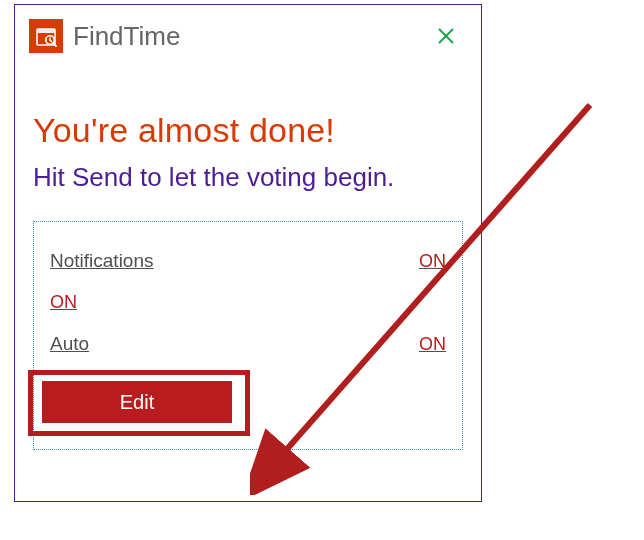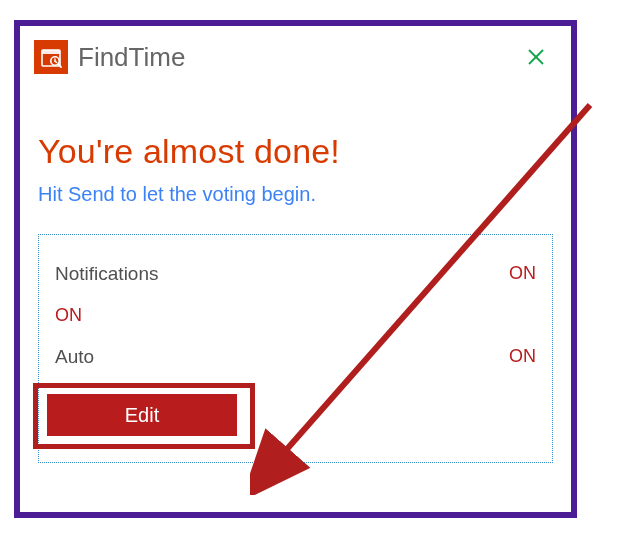--- a/index.html
+++ b/index.html
@@ -8,24 +8,24 @@
     width: 644px;
     height: 540px;
     background: #ffffff;
     font-family: "Segoe UI", "Segoe UI Light", Arial, sans-serif;
     position: relative;
     overflow: hidden;
   }
   .outer-ann {
     position: absolute;
     left: 14px;
-    top: 20px;
-    width: 563px;
+    top: 4px;
+    width: 468px;
     height: 498px;
-    border: 6px solid #4c1d95;
+    border: 1px solid #4c1d95;
     box-sizing: border-box;
   }
   .pane {
     position: absolute;
     left: 4px;
     top: 4px;
     right: 4px;
     bottom: 4px;
     background: #ffffff;
   }
@@ -64,36 +64,37 @@
     padding: 36px 14px 10px 14px;
   }
   .heading {
     color: #d83b01;
     font-size: 34px;
     font-weight: 300;
     margin: 16px 0 12px 0;
     letter-spacing: 0.2px;
   }
   .subheading {
-    color: #3b82f6;
-    font-size: 20px;
+    color: #4c1d95;
+    font-size: 26px;
     font-weight: 400;
     margin: 0 0 28px 0;
   }
   .settings-box {
     border: 1px dotted #3b8ec4;
     padding: 18px 12px 22px 12px;
   }
   .row {
     display: flex;
     justify-content: space-between;
-    align-items: flex-start;
+    align-items: flex-end;
     color: #505050;
     font-size: 19px;
     padding: 10px 4px;
+    text-decoration: underline;
   }
   .row .val {
     color: #b91c1c;
     font-size: 18px;
   }
   .edit-wrap {
     position: relative;
     margin-top: 18px;
     height: 44px;
   }

